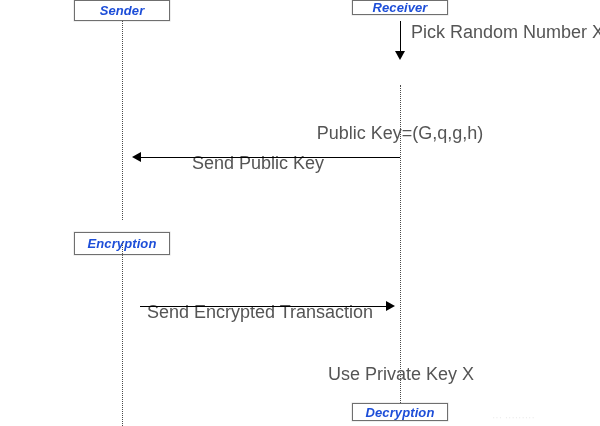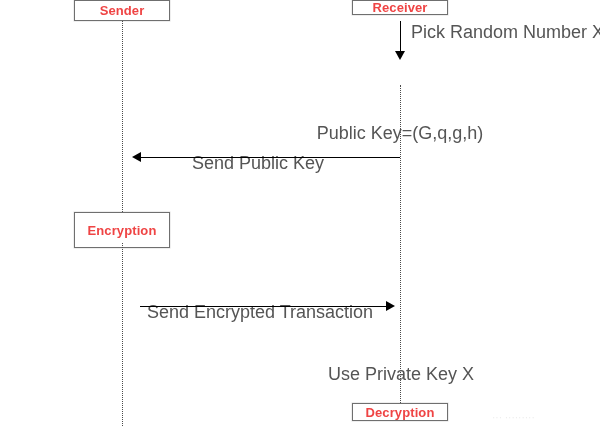--- a/index.html
+++ b/index.html
@@ -20,25 +20,26 @@
   
   .node-box {
     position: absolute;
     box-sizing: border-box;
     background: #ffffff;
     border: 1px solid #6f6f6f;
     box-shadow: 0 0 0 0.5px rgba(120,120,120,0.25);
     display: flex;
     align-items: center;
     justify-content: center;
-    color: #ef4444;
+    color: #1d4ed8;
     font-weight: bold;
     font-size: 13px;
     letter-spacing: 0.1px;
     white-space: nowrap;
+    font-style: italic;
   }
   
   .lifeline {
     position: absolute;
     width: 0;
     border-left: 1px dotted #4a4a4a;
   }
   
   .solid-connector {
     position: absolute;
@@ -100,21 +101,21 @@
 <body>
 
 <div id="diagram-canvas">
 
   <div class="node-box" style="left:74px; top:0px; width:96px; height:21px;">
     <span>Sender</span>
   </div>
 
   <div class="lifeline" style="left:122px; top:21px; height:199px;"></div>
 
-  <div class="node-box" style="left:74px; top:212px; width:96px; height:36px;">
+  <div class="node-box" style="left:74px; top:232px; width:96px; height:23px;">
     <span>Encryption</span>
   </div>
 
   <div class="lifeline" style="left:122px; top:243px; height:183px;"></div>
 
   <div class="node-box" style="left:352px; top:0px; width:96px; height:15px;">
     <span>Receiver</span>
   </div>
 
   <div class="solid-connector" style="left:400px; top:21px; height:33px;"></div>

